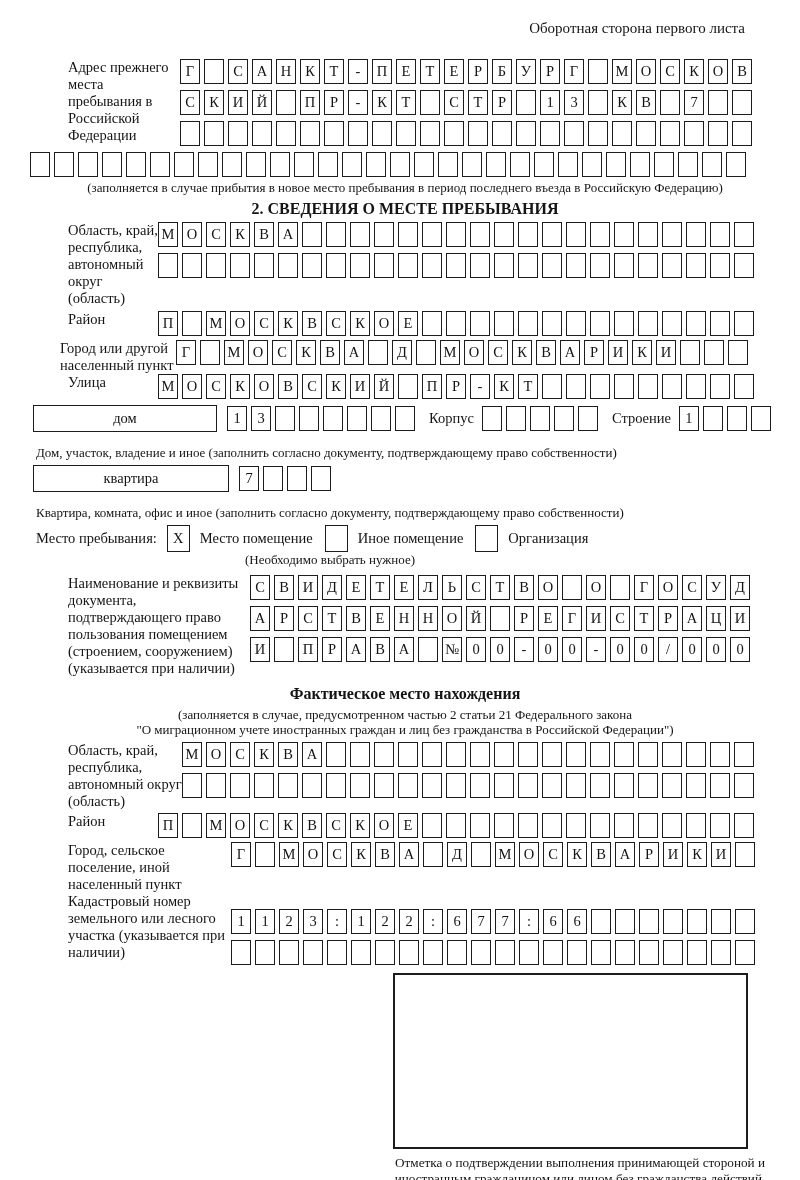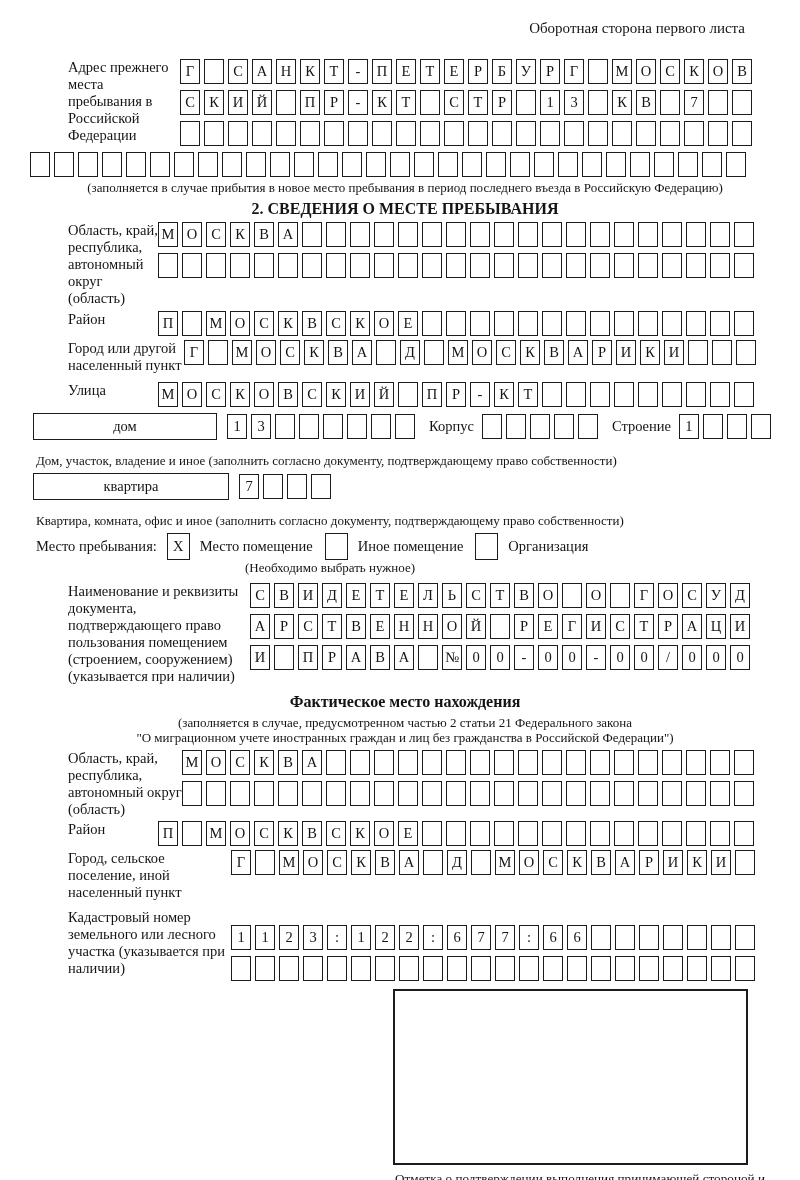--- a/index.html
+++ b/index.html
@@ -8,41 +8,41 @@
     padding:20px 20px 0 30px;
     font-family:"Liberation Serif","DejaVu Serif",serif;
     color:#141414; background:#fff; overflow:hidden;
   }
   .header-note { text-align:right; font-size:15px; padding-right:35px; }
 
   .block { display:flex; align-items:flex-start; }
   .lbl { font-size:14.5px; line-height:17px; flex:0 0 auto; }
   .w112 { width:112px; margin-left:38px; }
   .w90  { width:90px;  margin-left:38px; }
-  .w116 { width:116px; margin-left:38px; }
+  .w116 { width:116px; margin-left:30px; }
   .w114 { width:114px; margin-left:38px; }
   .w163 { width:163px; margin-left:38px; }
   .w182 { width:182px; margin-left:38px; }
 
   .cellcol { display:flex; flex-direction:column; }
   .cellcol .cellrow + .cellrow { margin-top:6px; }
   .cellrow { display:flex; }
   .cell {
     box-sizing:border-box; width:20px; height:25px; margin-right:4px;
     border:1.6px solid #1c1c1c; display:flex; align-items:center; justify-content:center;
     font-size:14.5px; line-height:1; flex:0 0 auto; background:#fff;
   }
   .fullrow { margin-top:6px; }
 
   .note { font-size:13px; line-height:15px; }
   .center { text-align:center; }
   .sec-title { font-size:16px; font-weight:bold; text-align:center; margin:5px 0 4px 0; }
 
   .mt3{margin-top:3px}.mt4{margin-top:4px}.mt5{margin-top:5px}.mt6{margin-top:6px}.mt8{margin-top:8px}
-  .mt2{margin-top:8px}.mt22{margin-top:22px}
+  .mt2{margin-top:0}.mt22{margin-top:22px}
 
   .house-row { display:flex; align-items:center; margin-left:3px; }
   .namedbox {
     box-sizing:border-box; border:1.6px solid #1c1c1c; height:27px;
     display:flex; align-items:center; justify-content:center; font-size:14.5px; background:#fff;
   }
   .boxdom { width:184px; margin-right:10px; }
   .boxkv  { width:196px; margin-right:10px;text-align:right; }
   .inline-lbl { font-size:14.5px; margin:0 8px 0 10px; }
   .lnote { margin-left:6px; margin-top:13px; }

